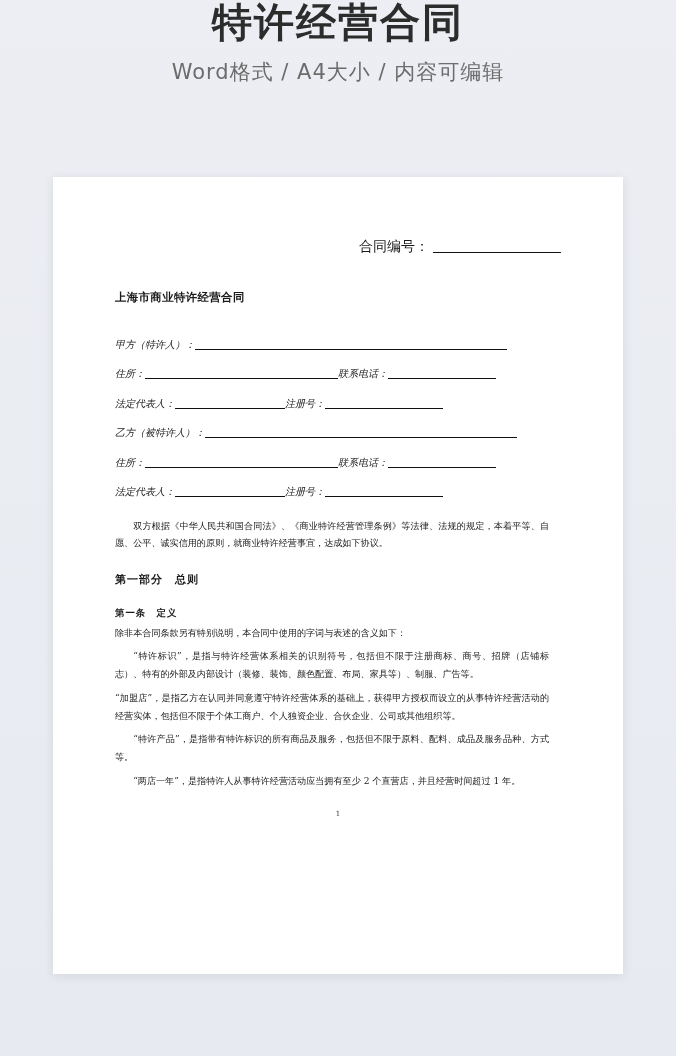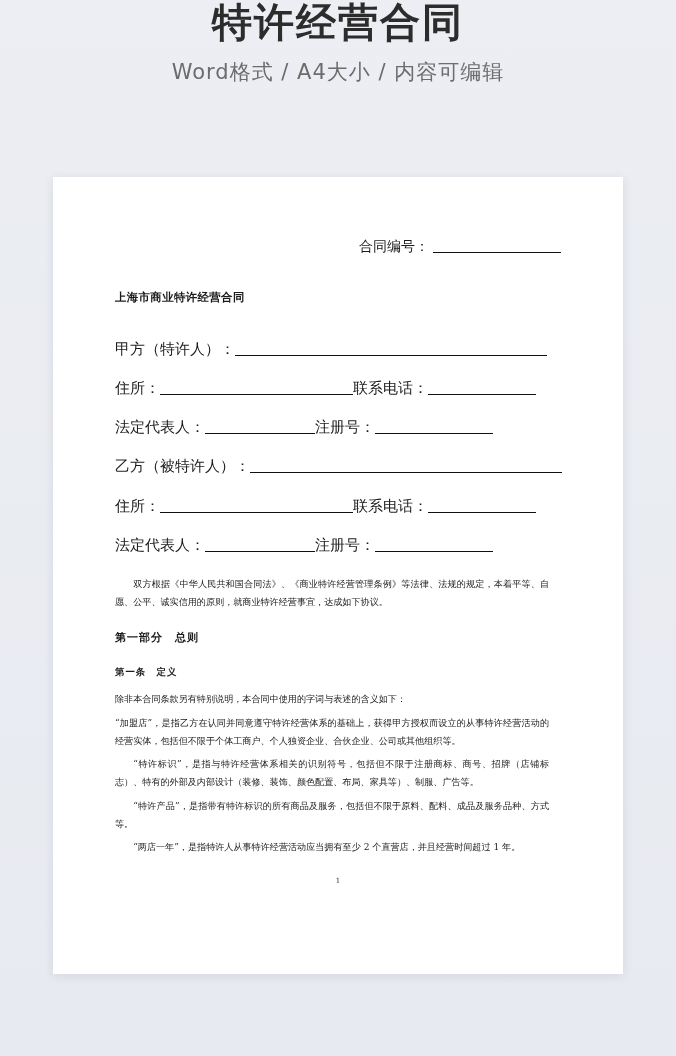--- a/index.html
+++ b/index.html
@@ -78,21 +78,22 @@
     text-align: left;
     font-size: 11.4px;
     font-weight: bold;
     margin: 0 0 26px 0;
     letter-spacing: 0.4px;
   }
 
   .field-row {
     white-space: nowrap;
     margin-bottom: 10px;
-    font-size: 15px;
+    font-size: 10px;
+    font-style: italic;
   }
   .field-row .ln {
     display: inline-block;
     border-bottom: 1px solid #111;
     vertical-align: -2px;
   }
   .ln-long  { width: 312px; }
   .ln-mid   { width: 193px; }
   .ln-short { width: 110px; }
   .ln-tel   { width: 108px; }
@@ -111,21 +112,21 @@
   .section-center {
     text-indent: 0;
     font-weight: bold;
     margin: 16px 0 14px 0;
     font-size: 11px;
     letter-spacing: 1px;
   }
   .clause-head {
     text-indent: 0;
     font-weight: bold;
-    margin: 14px 0 10px 0;
+    margin: 14px 0 2px 0;
     font-size: 9.4px;
     letter-spacing: 1px;
   }
   .gap-top { margin-top: 16px; }
 
   .page-num {
     text-align: center;
     font-size: 7px;
     color: #333;
     margin-top: 18px;
@@ -176,22 +177,22 @@
       </div>
 
       <p class="para gap-top">双方根据《中华人民共和国合同法》、《商业特许经营管理条例》等法律、法规的规定，本着平等、自愿、公平、诚实信用的原则，就商业特许经营事宜，达成如下协议。</p>
 
       <p class="para section-center">第一部分　总则</p>
 
       <p class="para clause-head">第一条　定义</p>
 
       <p class="para para-noindent">除非本合同条款另有特别说明，本合同中使用的字词与表述的含义如下：</p>
 
+      <p class="para">“特许标识”，是指与特许经营体系相关的识别符号，包括但不限于注册商标、商号、招牌（店铺标志）、特有的外部及内部设计（装修、装饰、颜色配置、布局、家具等）、制服、广告等。</p>
       <p class="para para-noindent">“加盟店”，是指乙方在认同并同意遵守特许经营体系的基础上，获得甲方授权而设立的从事特许经营活动的经营实体，包括但不限于个体工商户、个人独资企业、合伙企业、公司或其他组织等。</p>
-      <p class="para">“特许标识”，是指与特许经营体系相关的识别符号，包括但不限于注册商标、商号、招牌（店铺标志）、特有的外部及内部设计（装修、装饰、颜色配置、布局、家具等）、制服、广告等。</p>
       <p class="para">“特许产品”，是指带有特许标识的所有商品及服务，包括但不限于原料、配料、成品及服务品种、方式等。</p>
       <p class="para">“两店一年”，是指特许人从事特许经营活动应当拥有至少 2 个直营店，并且经营时间超过 1 年。</p>
 
       <div class="page-num">1</div>
     </div>
   </div>
 
 </div>
 
 </body></html>

